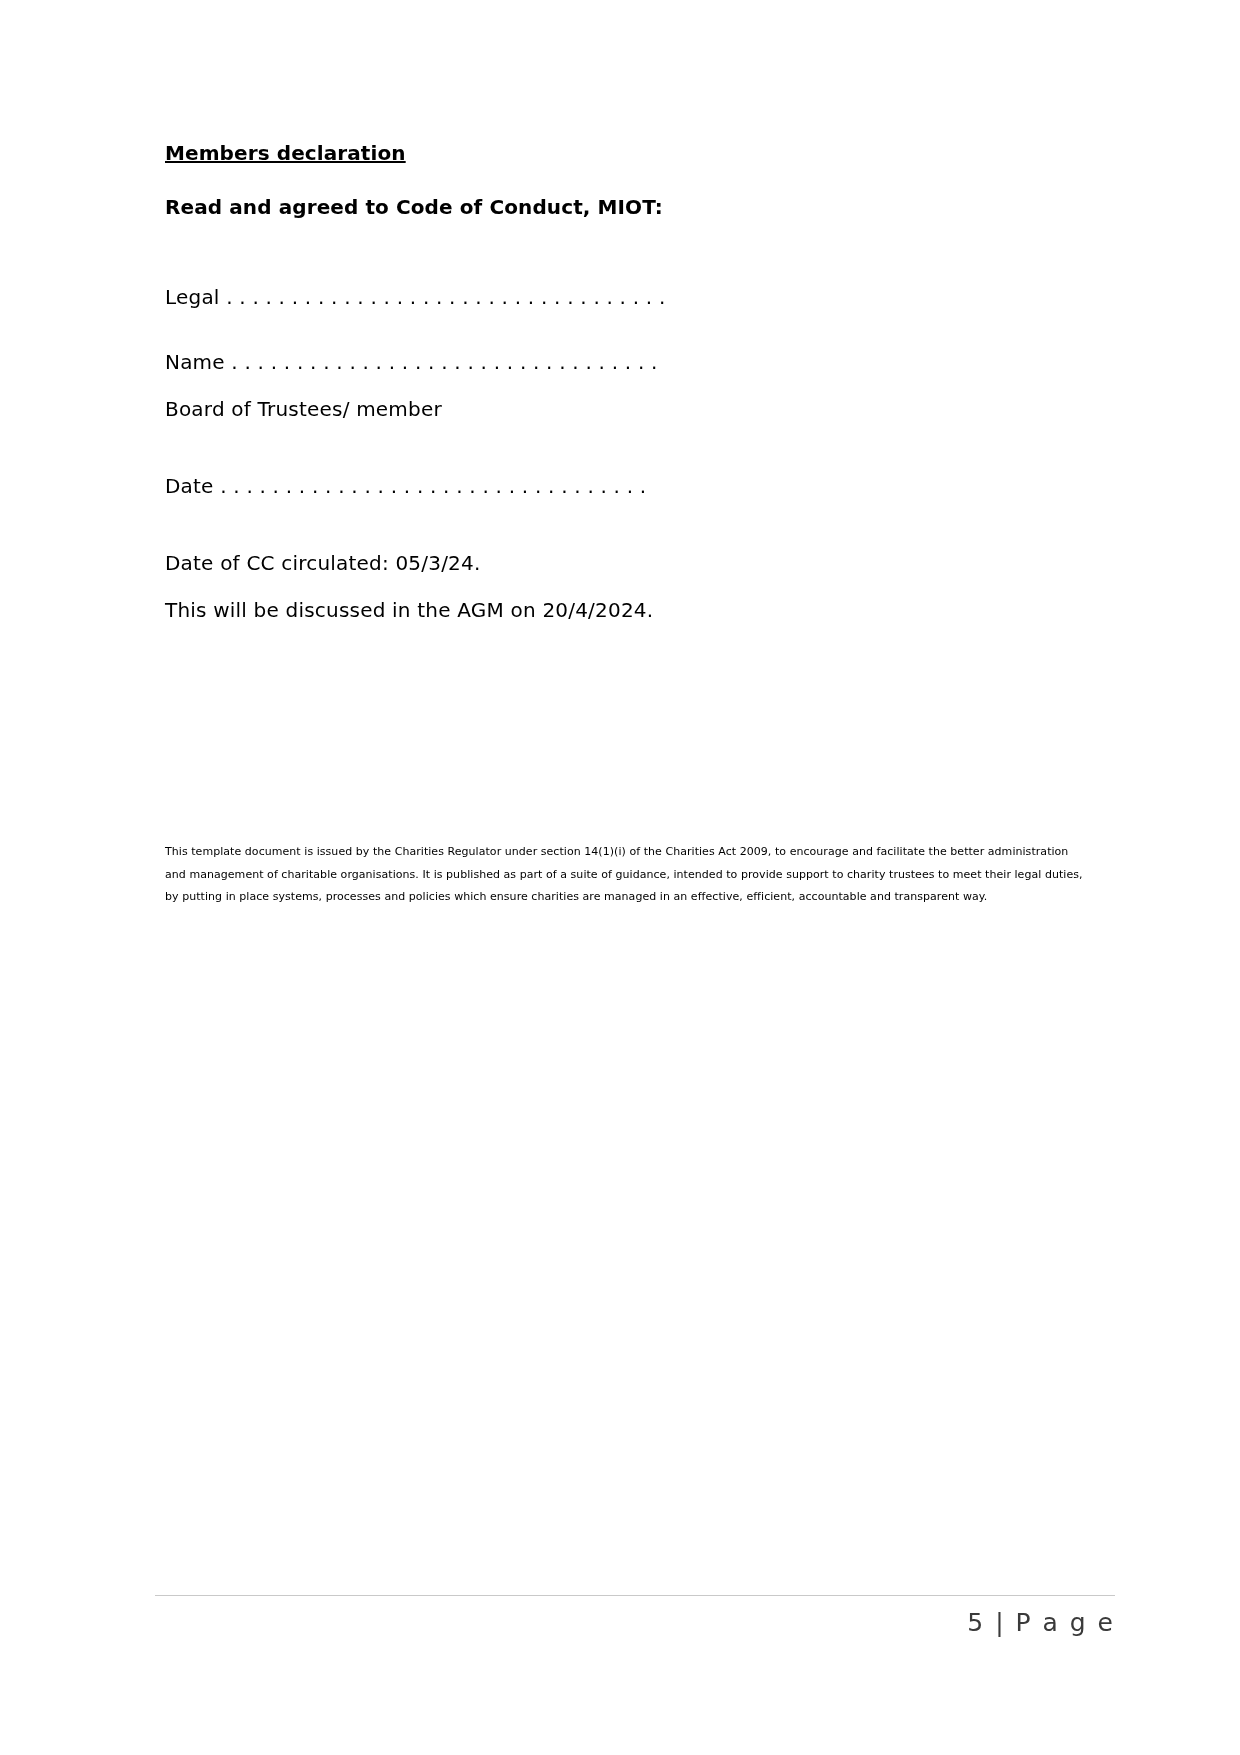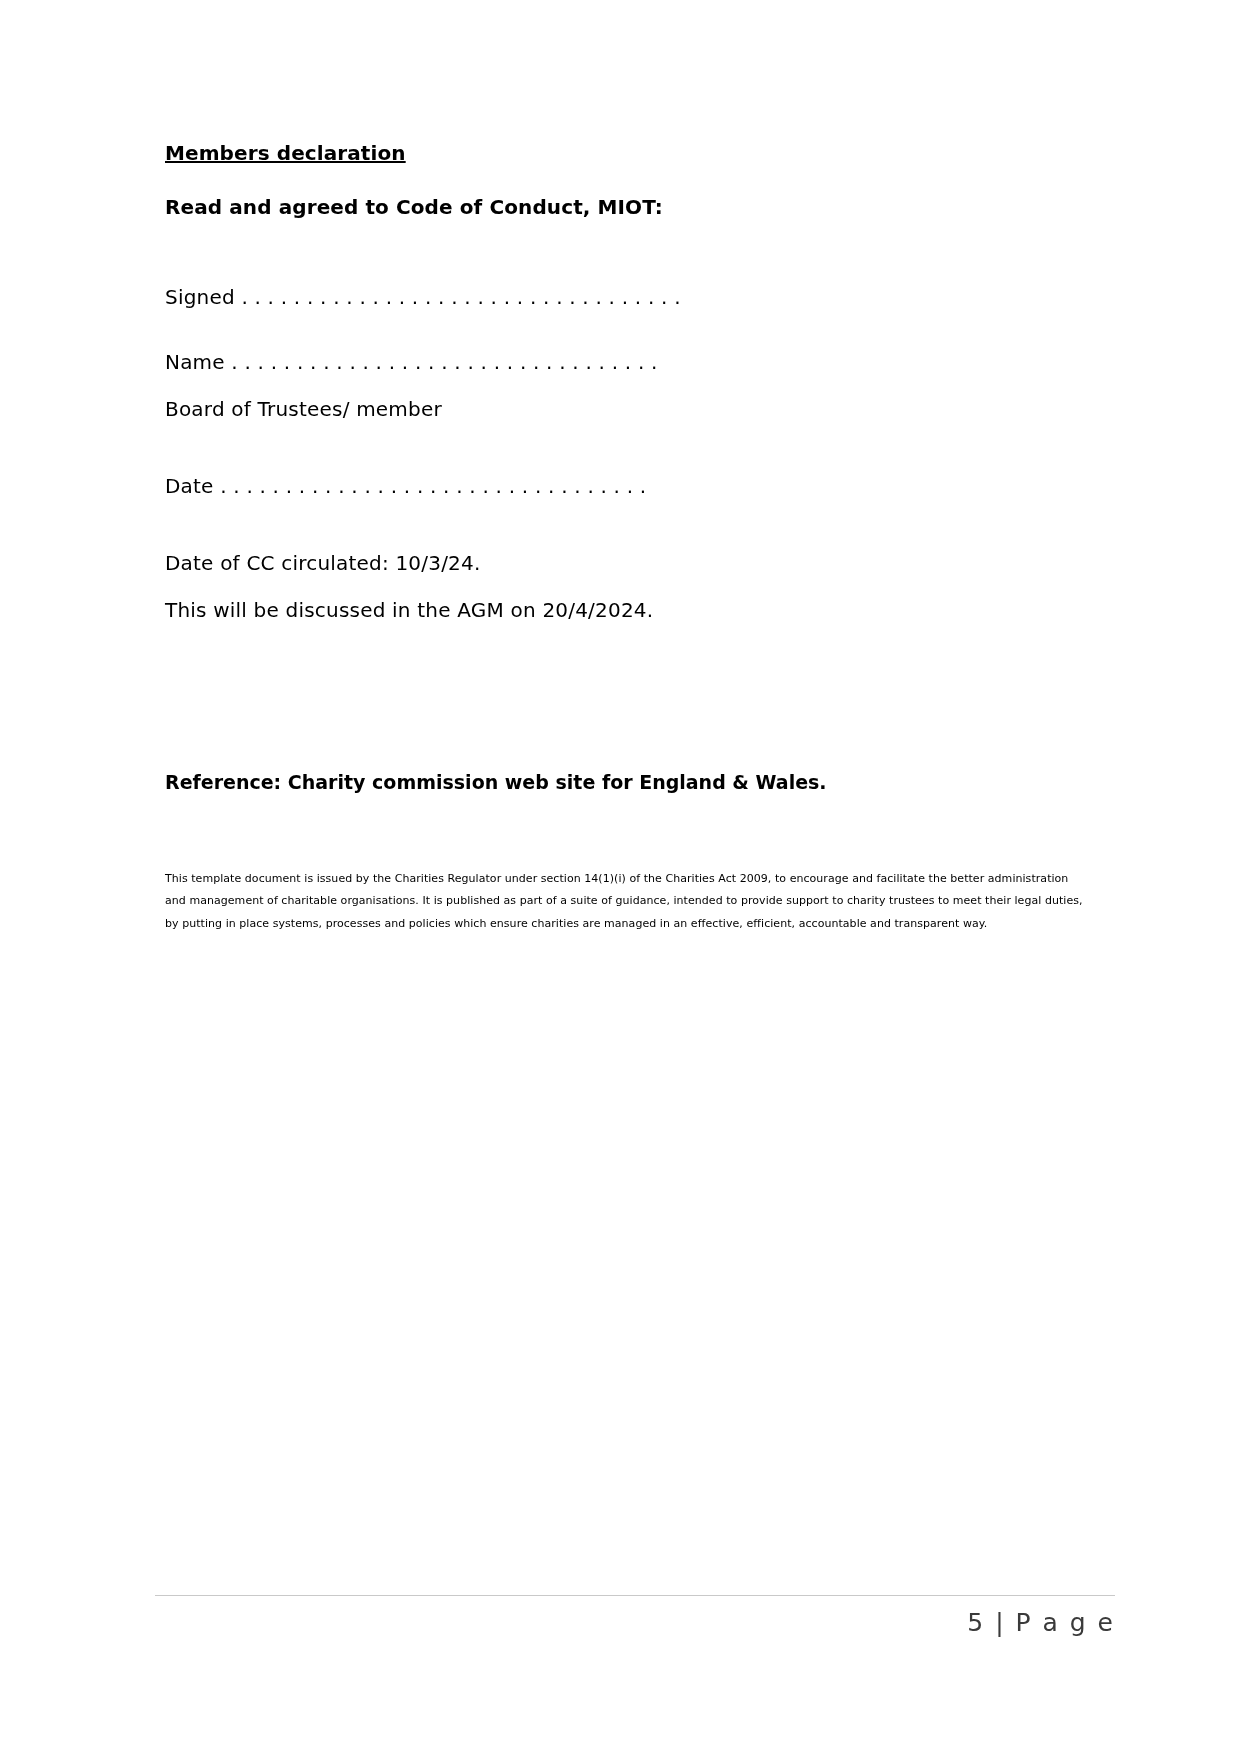--- a/index.html
+++ b/index.html
@@ -99,48 +99,47 @@
 <div class="page">
 
   <div class="content">
 
     <p class="heading-underline">Members declaration</p>
 
     <p class="bold-line">Read and agreed to Code of Conduct, MIOT:</p>
 
     <div class="gap-lg"></div>
 
-    <p class="line">Signed . . . . . . . . . . . . . . . . . . . . . . . . . . . . . . . . . .</p>
+    <p class="line">Legal . . . . . . . . . . . . . . . . . . . . . . . . . . . . . . . . . .</p>
 
     <div class="gap-md"></div>
 
     <p class="line">Name . . . . . . . . . . . . . . . . . . . . . . . . . . . . . . . . .</p>
 
     <div class="gap-sm"></div>
 
     <p class="line">Board of Trustees/ member</p>
 
     <div class="gap-lg"></div>
 
     <p class="line">Date . . . . . . . . . . . . . . . . . . . . . . . . . . . . . . . . .</p>
 
     <div class="gap-lg"></div>
 
-    <p class="line">Date of CC circulated: 10/3/24.</p>
+    <p class="line">Date of CC circulated: 05/3/24.</p>
 
     <div class="gap-sm"></div>
 
     <p class="line">This will be discussed in the AGM on 20/4/2024.</p>
 
     <div class="gap-lg"></div>
 
 
     <div class="gap-xxl"></div>
 
-    <p class="ref-heading">Reference: Charity commission web site for England &amp; Wales.</p>
 
     <div class="gap-md"></div>
 
 
     <div class="gap-md"></div>
 
     <p class="disclaimer-body">This template document is issued by the Charities Regulator under section 14(1)(i) of the Charities Act 2009, to encourage and facilitate the better administration and management of charitable organisations. It is published as part of a suite of guidance, intended to provide support to charity trustees to meet their legal duties, by putting in place systems, processes and policies which ensure charities are managed in an effective, efficient, accountable and transparent way.</p>
 
   </div>
 

